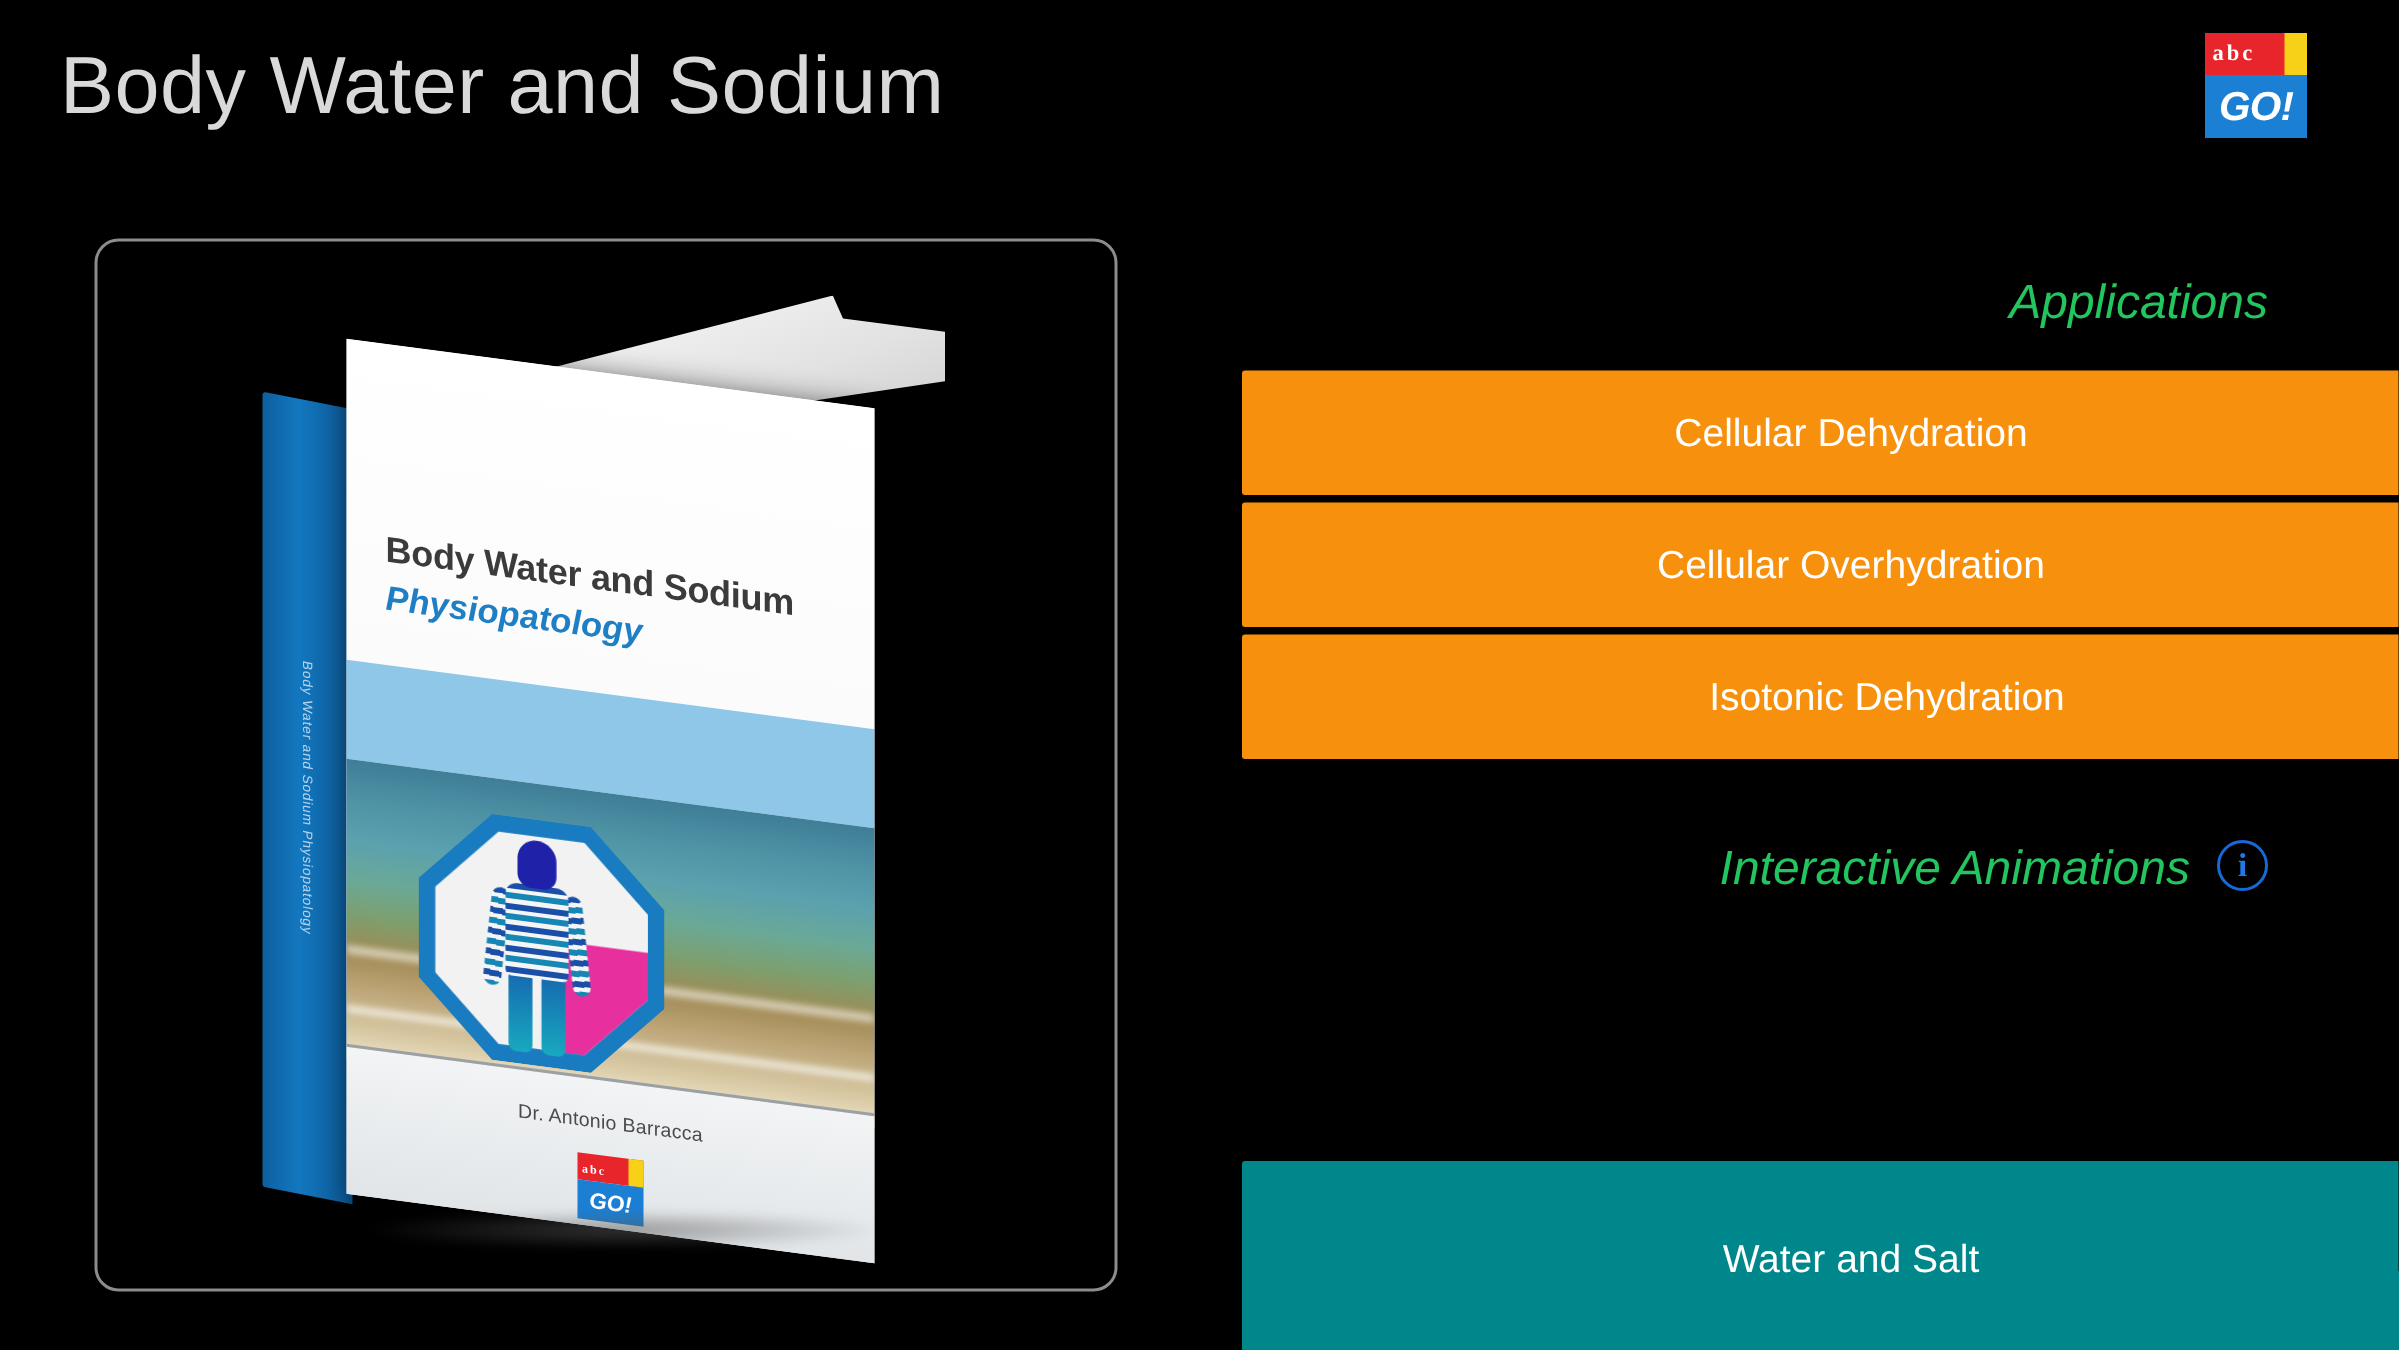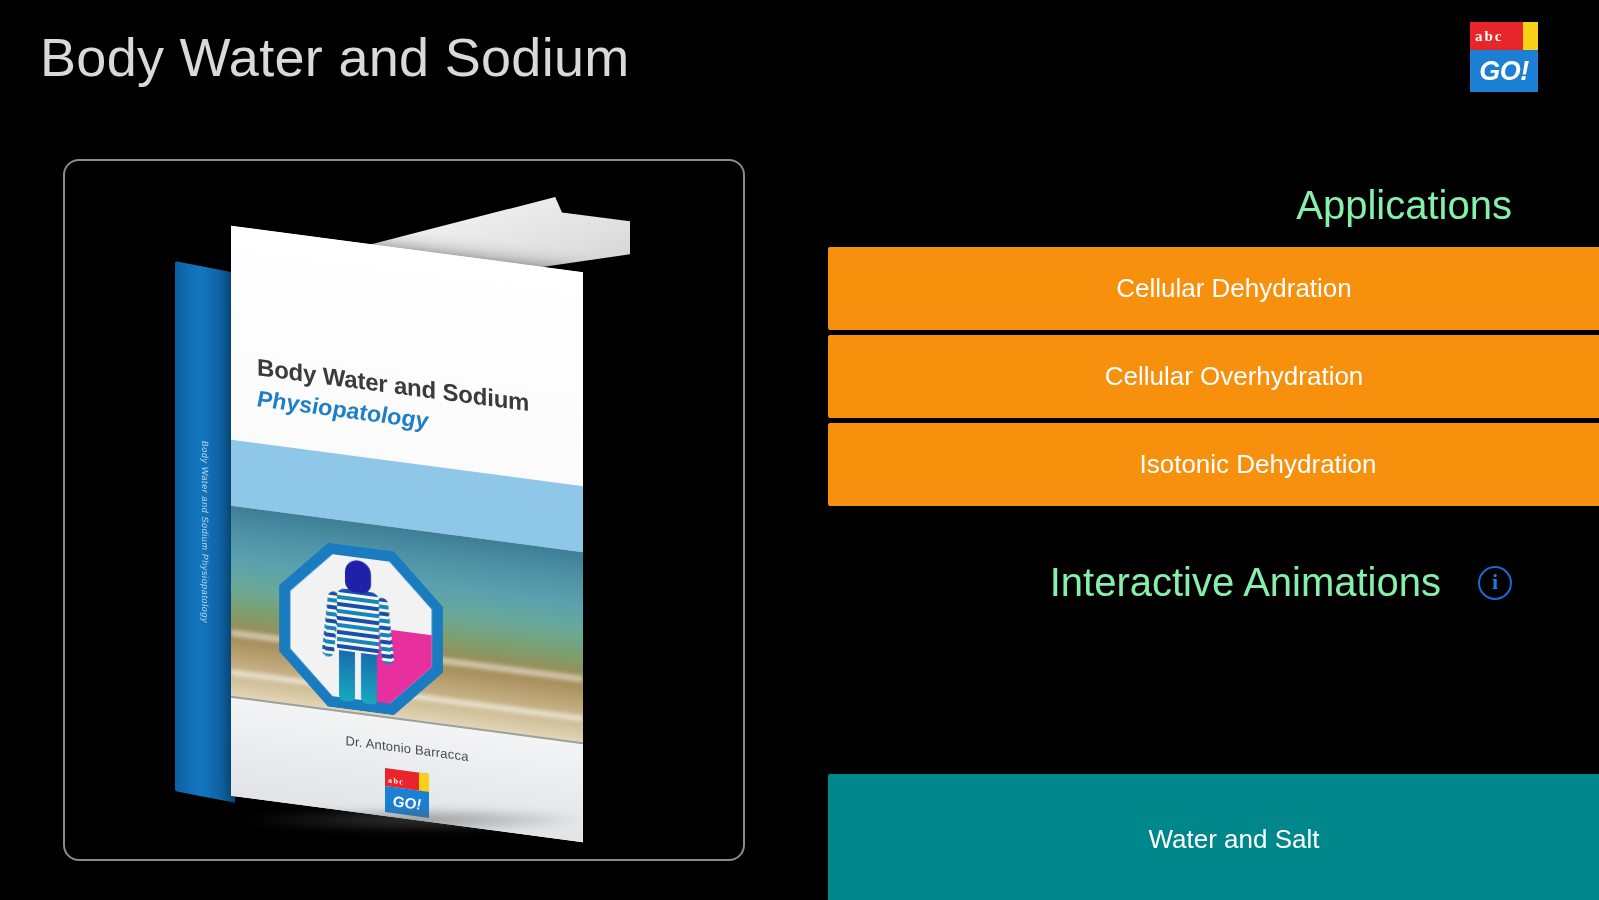--- a/index.html
+++ b/index.html
@@ -327,34 +327,35 @@
   #right-column {
     position: absolute;
     left: 828px;
     top: 0;
     width: 712px;
     height: 900px;
   }
   .section-heading {
     position: absolute;
     right: 0;
-    color: #86efac;
-    font-size: 40px;
+    color: #22c55e;
+    font-size: 32px;
     font-weight: 400;
     white-space: nowrap;
+    font-style: italic;
   }
   #applications-heading { top: 183px; right: 28px; }
 
   #animations-heading-row {
     position: absolute;
     top: 560px;
     right: 28px;
     display: flex;
-    align-items: center;
-    gap: 37px;
+    align-items: flex-start;
+    gap: 18px;
   }
   #animations-heading-row .section-heading {
     position: static;
   }
   #info-icon {
     width: 34px;
     height: 34px;
     border: 2.5px solid #1769d6;
     border-radius: 50%;
     display: flex;

